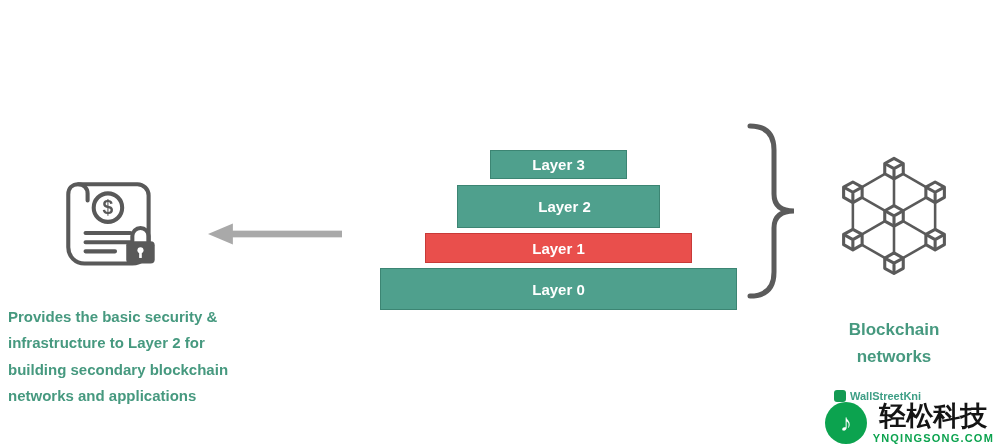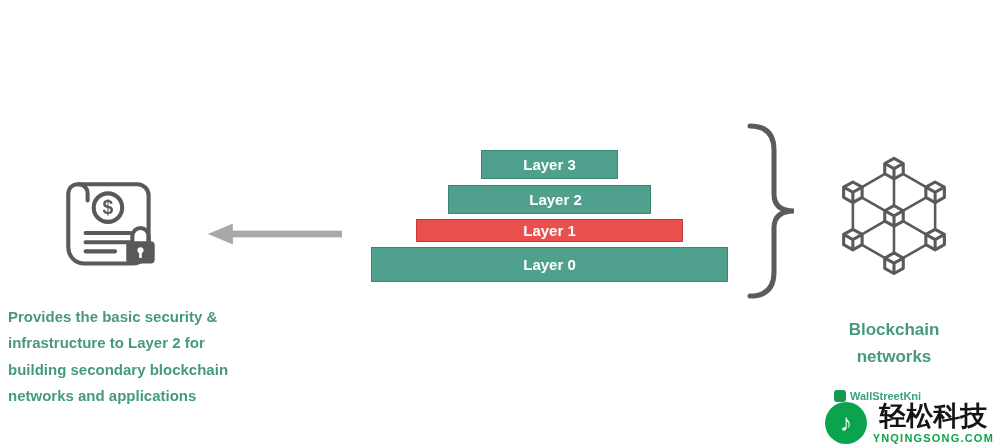--- a/index.html
+++ b/index.html
@@ -6,28 +6,28 @@
   .stage {
     position:relative; width:1002px; height:448px; background:#ffffff;
     font-family:"Liberation Sans", sans-serif; overflow:hidden;
   }
   .title {
     position:absolute; top:28px; left:0; width:1002px; margin:0;
     text-align:center; font-size:30px; font-weight:bold; color:#3b3b3b;
     letter-spacing:0.3px;
   }
   
-  .pyramid { position:absolute; left:371px; top:150px; width:357px;
+  .pyramid { position:absolute; left:380px; top:150px; width:357px;
              display:flex; flex-direction:column; align-items:center; }
   .layer { display:flex; align-items:center; justify-content:center;
            color:#ffffff; font-weight:bold; font-size:15px; box-sizing:border-box; }
   .l3 { width:137px; height:29px; margin-bottom:6px; }
-  .l2 { width:203px; height:29px; margin-bottom:5px;padding-left:12px; }
-  .l1 { width:267px; height:23px; margin-bottom:5px; }
-  .l0 { width:357px; height:35px; }
+  .l2 { width:203px; height:43px; margin-bottom:5px;padding-left:12px; }
+  .l1 { width:267px; height:30px; margin-bottom:5px; }
+  .l0 { width:357px; height:42px; }
   .teal { background:#4fa08d; border:1px solid #3c8573; }
   .red  { background:#e94f4c; border:1px solid #c83a38; }
   
   .left-icon { position:absolute; left:52px; top:168px; width:120px; height:124px; }
   .arrow     { position:absolute; left:208px; top:221px; width:134px; height:26px; }
   .brace     { position:absolute; left:740px; top:120px; width:64px; height:182px; }
   .net-icon  { position:absolute; left:824px; top:146px; width:140px; height:146px; }
   
   .caption {
     position:absolute; left:8px; top:304px; width:272px; text-align:left;

